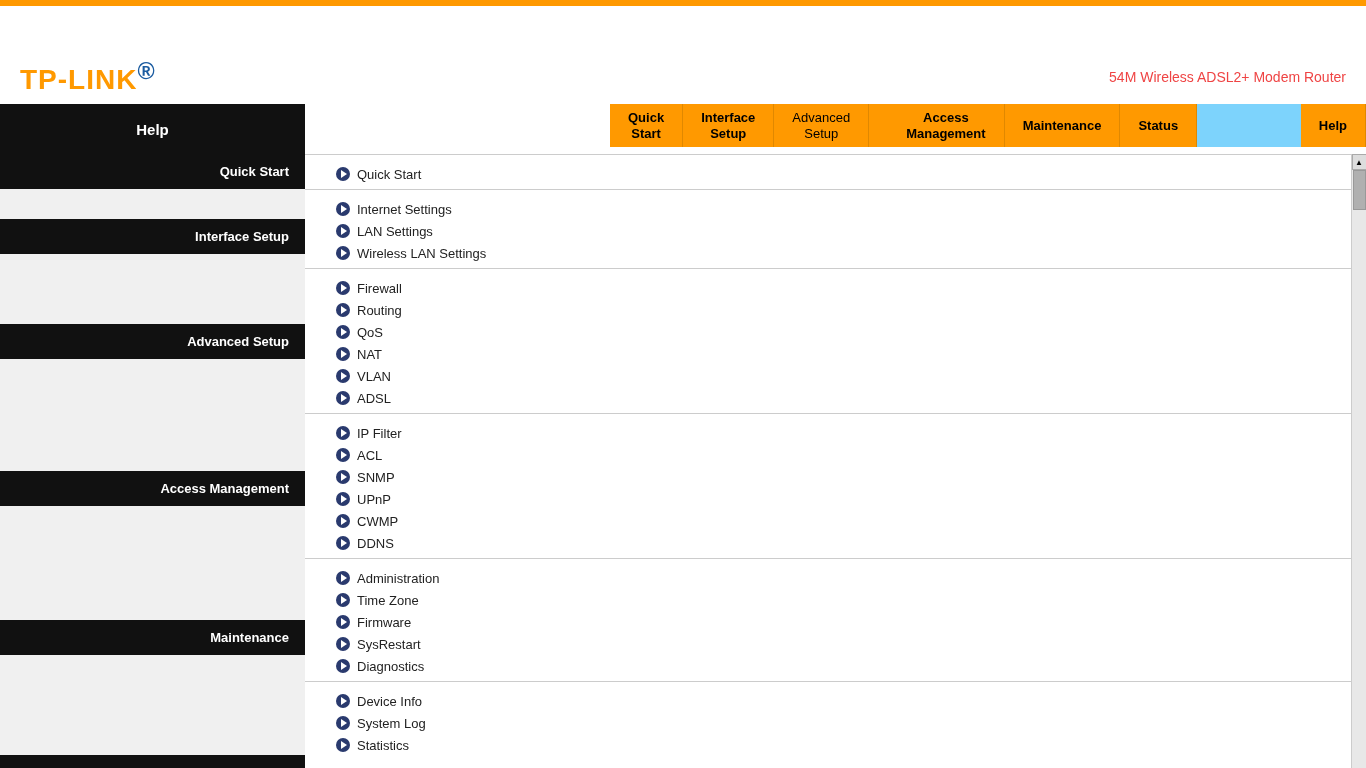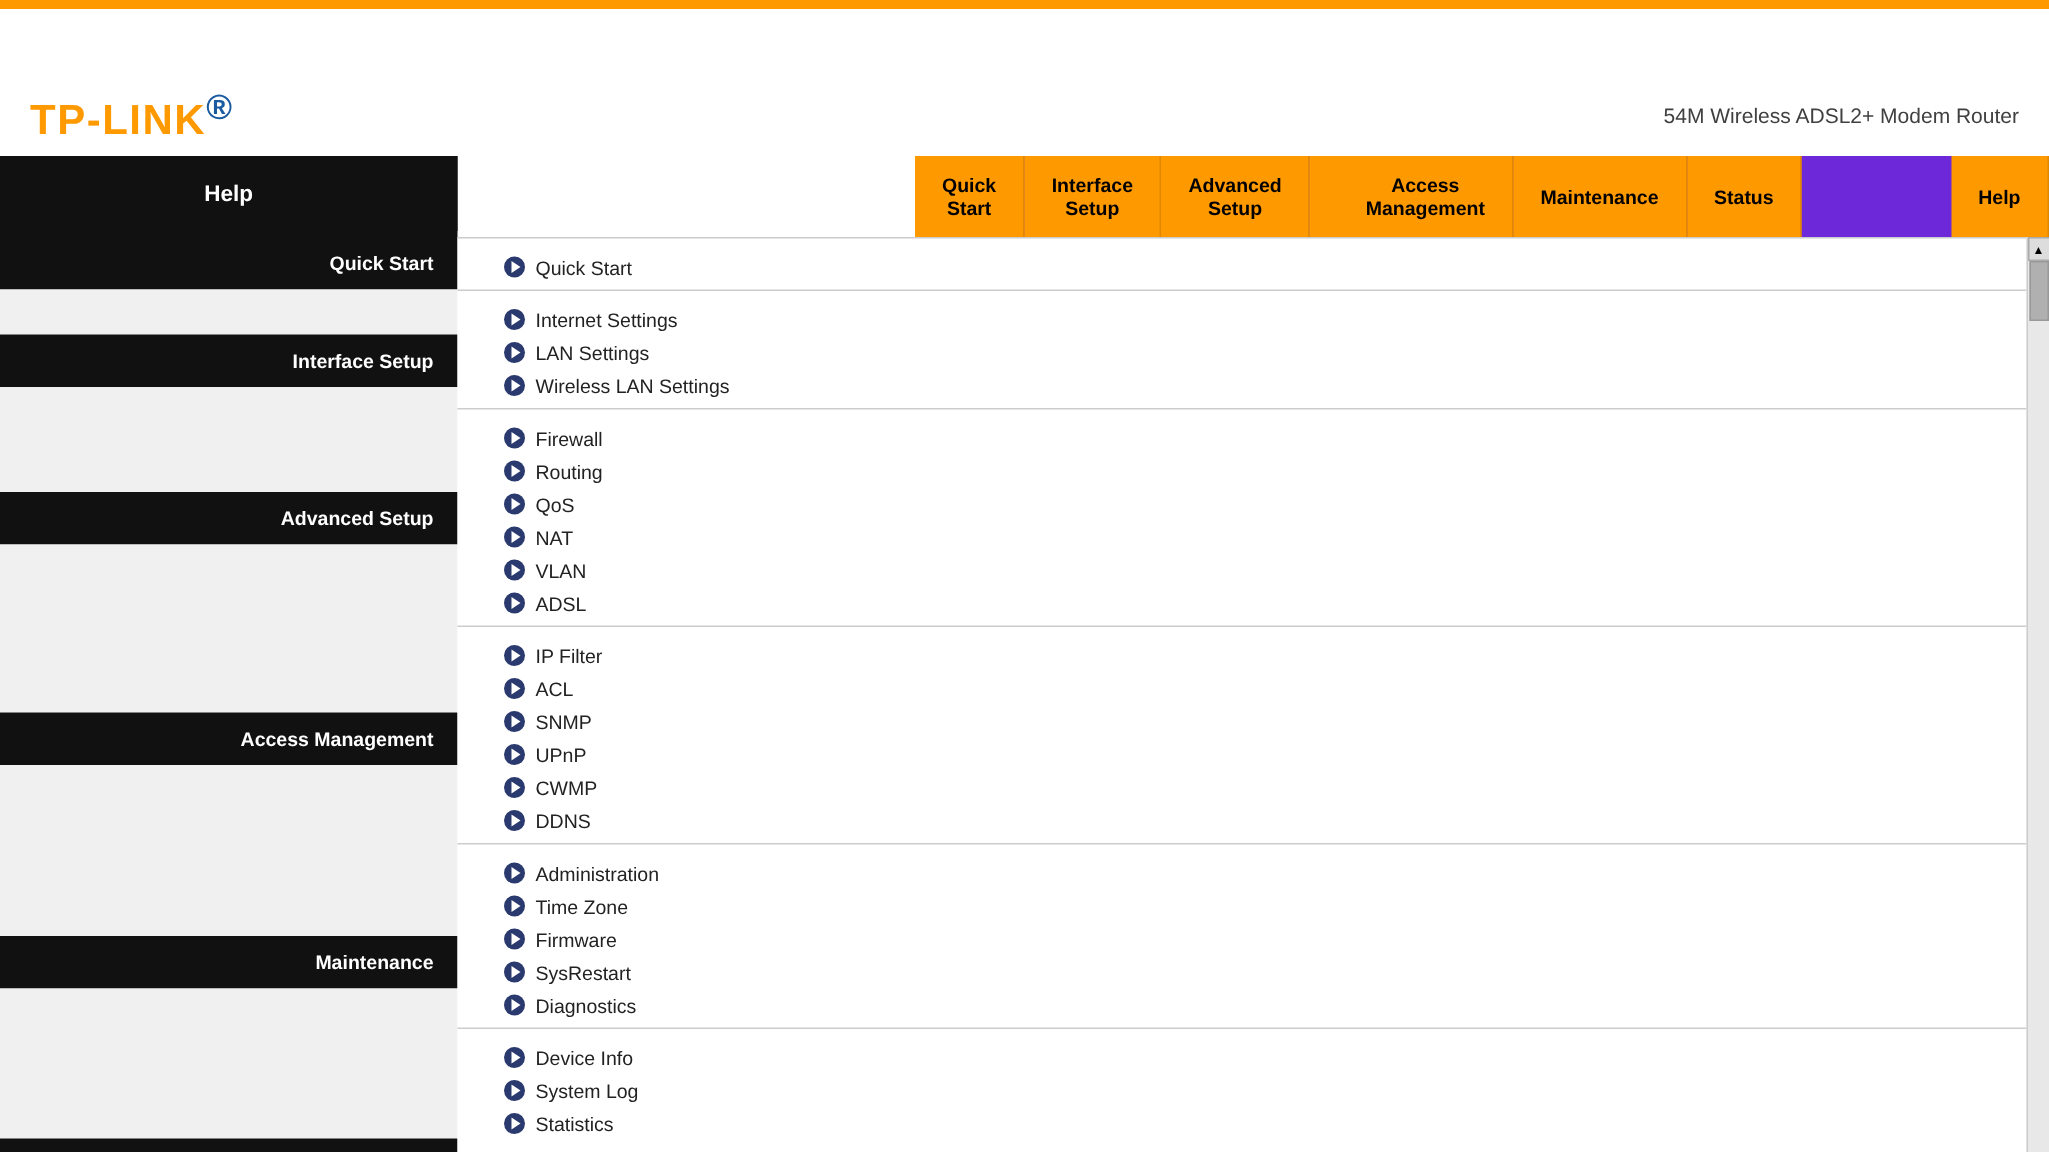--- a/index.html
+++ b/index.html
@@ -23,28 +23,28 @@
     }
     .logo {
       font-size: 28px;
       font-weight: bold;
       color: #1a5ba0;
       letter-spacing: 1px;
     }
     .logo span { color: #f90; }
     .device-name {
       font-size: 14px;
-      color: #404040;
+      color: #ef4444;
     }
 
     
     .nav-bar {
       display: flex;
-      background: #6d28d9;
-      height: 54px;
+      background: #7dd3fc;
+      height: 43px;
       margin-left: 305px;
     }
     .nav-item {
       display: flex;
       align-items: center;
       justify-content: center;
       padding: 0 18px;
       color: #000;
       font-size: 13px;
       font-weight: bold;
@@ -171,21 +171,21 @@
 
   <div style="display:flex;">
     <div style="width:305px; background:#111;">
       <div style="background:#111; color:#fff; font-size:15px; font-weight:bold; padding:13px 16px; text-align:center; height:50px; display:flex; align-items:center; justify-content:center;">
         <span>Help</span>
       </div>
     </div>
     <div class="nav-bar" style="flex:1;">
       <div class="nav-item" style="white-space:pre-line; text-align:center; line-height:1.2;">Quick<br>Start</div>
       <div class="nav-item" style="white-space:pre-line; text-align:center; line-height:1.2;">Interface<br>Setup</div>
-      <div class="nav-item" style="white-space:pre-line; text-align:center; line-height:1.2; background:#f90; font-weight:bold;">Advanced<br>Setup</div>
+      <div class="nav-item" style="white-space:pre-line; text-align:center; line-height:1.2; background:#f90; font-weight:normal;">Advanced<br>Setup</div>
       <div class="nav-item" style="white-space:pre-line; text-align:center; line-height:1.2;padding-left:37px;">Access<br>Management</div>
       <div class="nav-item">Maintenance</div>
       <div class="nav-item">Status</div>
       <div class="nav-item help-btn" style="background:#f90; color:#000; margin-left:auto;">Help</div>
     </div>
   </div>
 
   <div class="main-layout">
 
     <div class="sidebar">

